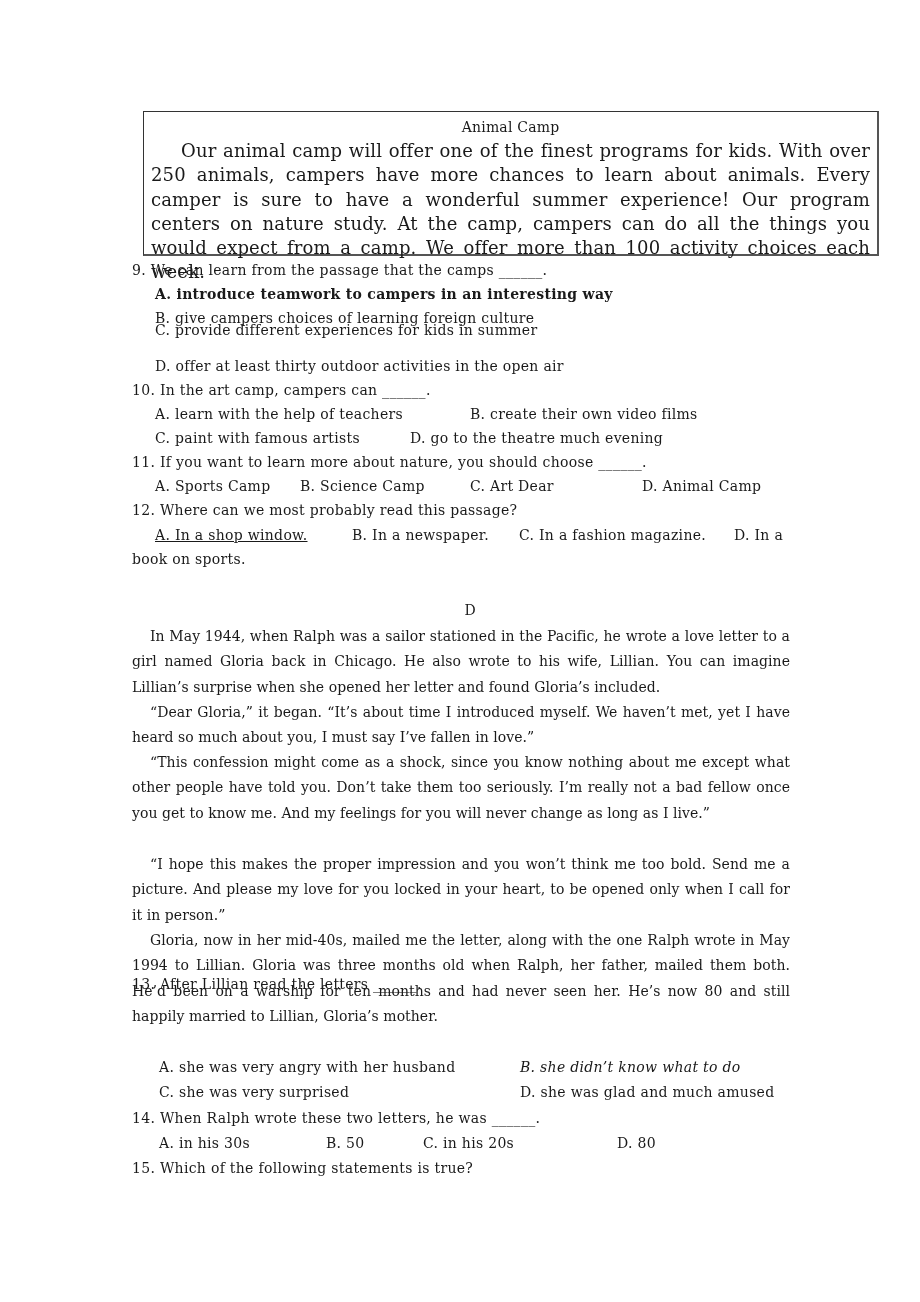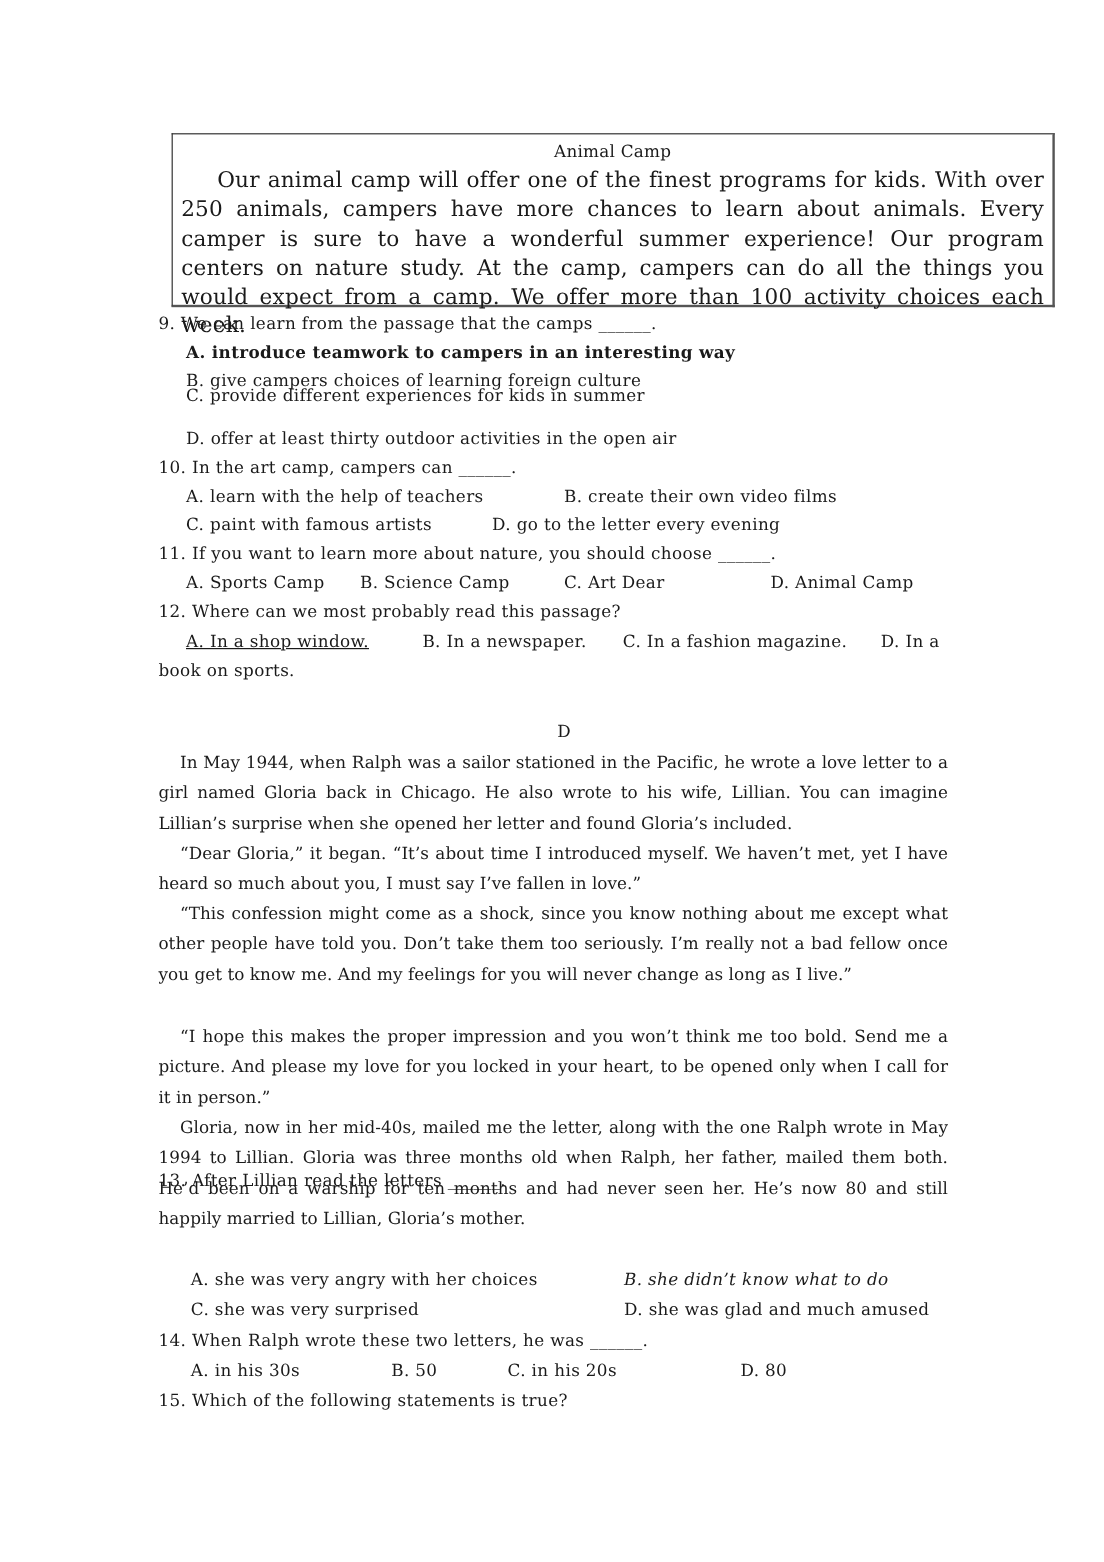--- a/index.html
+++ b/index.html
@@ -32,21 +32,21 @@
 <div class="line" style="left:132px; top:262px;">9. We can learn from the passage that the camps ______.</div>
 <div class="opt" style="left:155px; top:286px;font-weight:bold;">A. introduce teamwork to campers in an interesting way</div>
 <div class="opt" style="left:155px; top:310px;">B. give campers choices of learning foreign culture</div>
 <div class="opt" style="left:155px; top:322px;">C. provide different experiences for kids in summer</div>
 <div class="opt" style="left:155px; top:358px;">D. offer at least thirty outdoor activities in the open air</div>
 
 <div class="line" style="left:132px; top:382px;">10. In the art camp, campers can ______.</div>
 <div class="opt" style="left:155px; top:406px;">A. learn with the help of teachers</div>
 <div class="opt" style="left:470px; top:406px;">B. create their own video films</div>
 <div class="opt" style="left:155px; top:430px;">C. paint with famous artists</div>
-<div class="opt" style="left:410px; top:430px;">D. go to the letter every evening</div>
+<div class="opt" style="left:410px; top:430px;">D. go to the theatre much evening</div>
 
 <div class="line" style="left:132px; top:454px;">11. If you want to learn more about nature, you should choose ______.</div>
 <div class="opt" style="left:155px; top:478px;">A. Sports Camp</div>
 <div class="opt" style="left:300px; top:478px;">B. Science Camp</div>
 <div class="opt" style="left:470px; top:478px;">C. Art Dear</div>
 <div class="opt" style="left:642px; top:478px;">D. Animal Camp</div>
 
 <div class="line" style="left:132px; top:502px;">12. Where can we most probably read this passage?</div>
 <div class="opt" style="left:155px; top:527px;text-decoration:underline;">A. In a shop window.</div>
 <div class="opt" style="left:352px; top:527px;">B. In a newspaper.</div>
@@ -55,21 +55,21 @@
 <div class="opt" style="left:132px; top:551px;">book on sports.</div>
 
 <div class="center" style="top:602px;">D</div>
 <div class="para" style="top:624px;">In May 1944, when Ralph was a sailor stationed in the Pacific, he wrote a love letter to a girl named Gloria back in Chicago. He also wrote to his wife, Lillian. You can imagine Lillian’s surprise when she opened her letter and found Gloria’s included.</div>
 <div class="para" style="top:700px;">“Dear Gloria,” it began. “It’s about time I introduced myself. We haven’t met, yet I have heard so much about you, I must say I’ve fallen in love.”</div>
 <div class="para" style="top:750px;">“This confession might come as a shock, since you know nothing about me except what other people have told you. Don’t take them too seriously. I’m really not a bad fellow once you get to know me. And my feelings for you will never change as long as I live.”</div>
 <div class="para" style="top:852px;">“I hope this makes the proper impression and you won’t think me too bold. Send me a picture. And please my love for you locked in your heart, to be opened only when I call for it in person.”</div>
 <div class="para" style="top:928px;">Gloria, now in her mid-40s, mailed me the letter, along with the one Ralph wrote in May 1994 to Lillian. Gloria was three months old when Ralph, her father, mailed them both. He’d been on a warship for ten months and had never seen her. He’s now 80 and still happily married to Lillian, Gloria’s mother.</div>
 
 <div class="line" style="left:132px; top:976px;">13. After Lillian read the letters ______.</div>
-<div class="opt" style="left:159px; top:1059px;">A. she was very angry with her choices</div>
+<div class="opt" style="left:159px; top:1059px;">A. she was very angry with her husband</div>
 <div class="opt" style="left:520px; top:1059px;font-style:italic;">B. she didn’t know what to do</div>
 <div class="opt" style="left:159px; top:1084px;">C. she was very surprised</div>
 <div class="opt" style="left:520px; top:1084px;">D. she was glad and much amused</div>
 
 <div class="line" style="left:132px; top:1110px;">14. When Ralph wrote these two letters, he was ______.</div>
 <div class="opt" style="left:159px; top:1135px;">A. in his 30s</div>
 <div class="opt" style="left:326px; top:1135px;">B. 50</div>
 <div class="opt" style="left:423px; top:1135px;">C. in his 20s</div>
 <div class="opt" style="left:617px; top:1135px;">D. 80</div>
 

